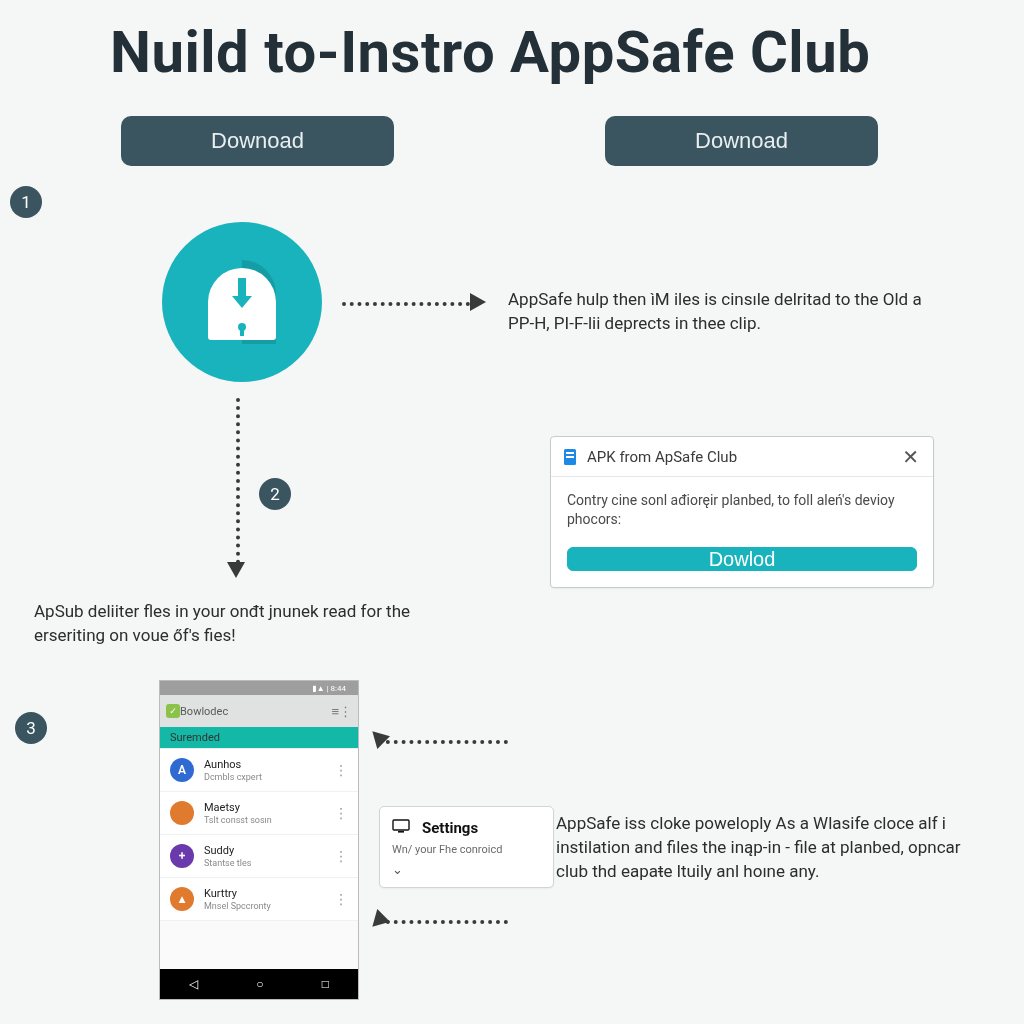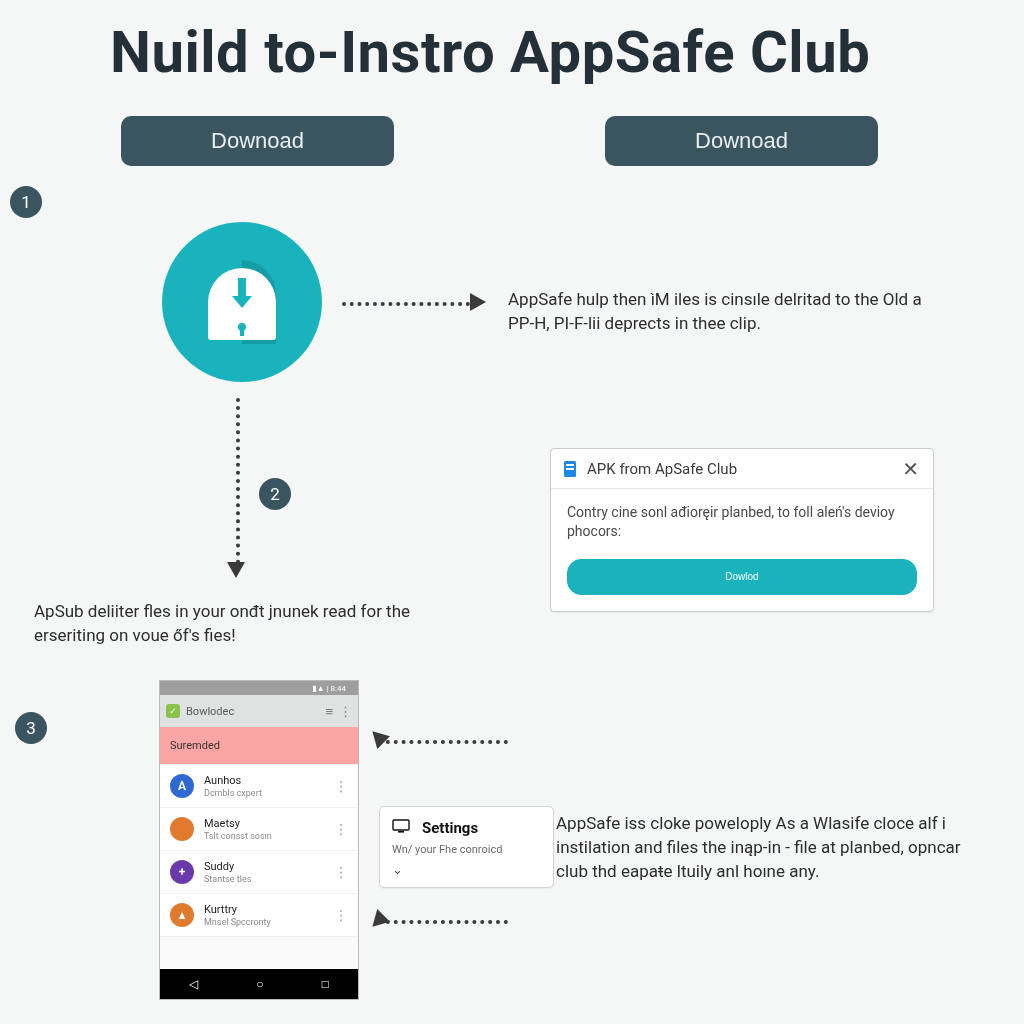--- a/index.html
+++ b/index.html
@@ -110,21 +110,21 @@
     line-height: 1.4;
     color: #2d2d2d;
   }
   .para.p1 { left: 508px; top: 288px; width: 420px; }
   .para.p2 { left: 34px;  top: 600px; width: 400px; }
   .para.p3 { left: 556px; top: 812px; width: 410px; }
 
   
   .dialog {
     position: absolute;
-    left: 550px; top: 448px;
+    left: 550px; top: 436px;
     width: 384px;
     background: #ffffff;
     border: 1px solid #c8cbcd;
     border-radius: 4px;
     box-shadow: 0 1px 2px rgba(0,0,0,0.05);
   }
   .dialog-header {
     height: 40px;
     display: flex;
     align-items: center;
@@ -156,23 +156,23 @@
     color: #4a4a4a;
     line-height: 1.35;
   }
   .dialog-actions {
     display: flex;
     padding: 14px 16px 16px 16px;
     gap: 10px;
   }
   .dialog-actions button {
     flex: 1;
-    height: 36px;
-    font-size: 10px;
-    border-radius: 14px;
+    height: 24px;
+    font-size: 20px;
+    border-radius: 6px;
     border: 1px solid #d0d2d3;
     cursor: pointer;
   }
   .dialog-actions .primary {
     background: #19b3bd;
     color: #fff;
     border-color: #19b3bd;
   }
   .dialog-actions .secondary {
     background: #f2f3f3;
@@ -197,35 +197,34 @@
     padding-right: 12px;
     gap: 3px;
   }
   .phone .appbar {
     height: 28px;
     background: #e0e1e1;
     display: flex; align-items: center;
     padding: 16px 6px;
     font-size: 11px;
     color: #5a5a5a;
-    gap: 6px;
   }
   .phone .appbar .sq {
     width:14px;height:14px;border-radius:3px;background:#8bc34a;
     display:flex;align-items:center;justify-content:center;
   }
   .phone .appbar .sq::after{content:"✓";color:#fff;font-size:9px;}
   .phone .appbar .spacer { flex:1; }
   .phone .appbar .glyph { color:#7a7a7a; font-size:13px; }
   .phone .section {
-    padding: 12px 10px;
+    padding: 4px 10px;
     font-size: 11px;
     color: #333;
     border-bottom: 1px solid #eceded;
-    background:#fca5a5;
+    background:#14b8a6;
   }
   .phone .row {
     display: flex; align-items: center;
     padding: 9px 10px;
     border-bottom: 1px solid #f0f1f1;
     gap: 10px;
   }
   .phone .row .av {
     width: 24px; height: 24px; border-radius: 50%;
     display:flex;align-items:center;justify-content:center;

